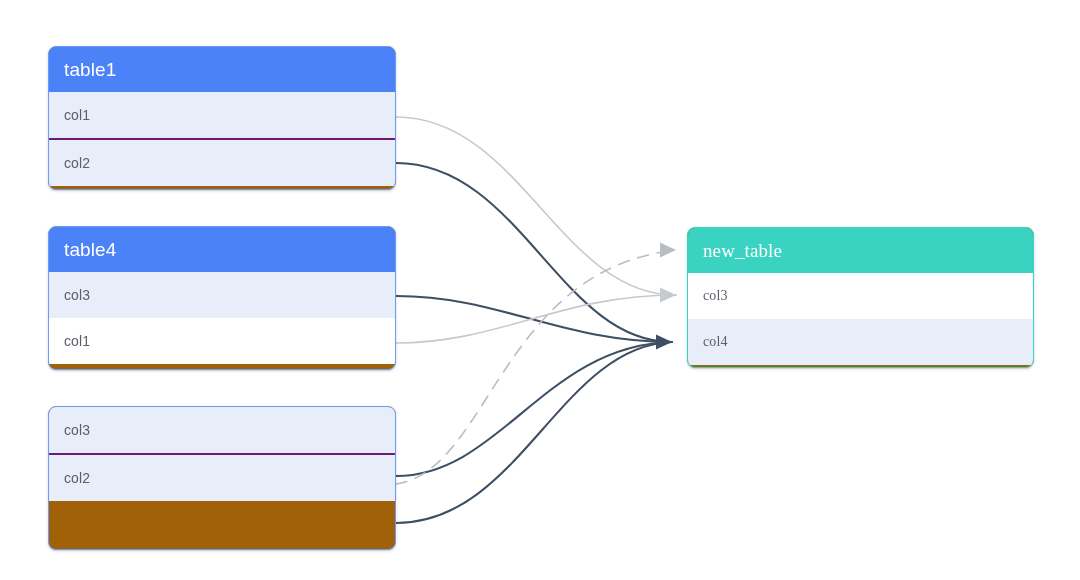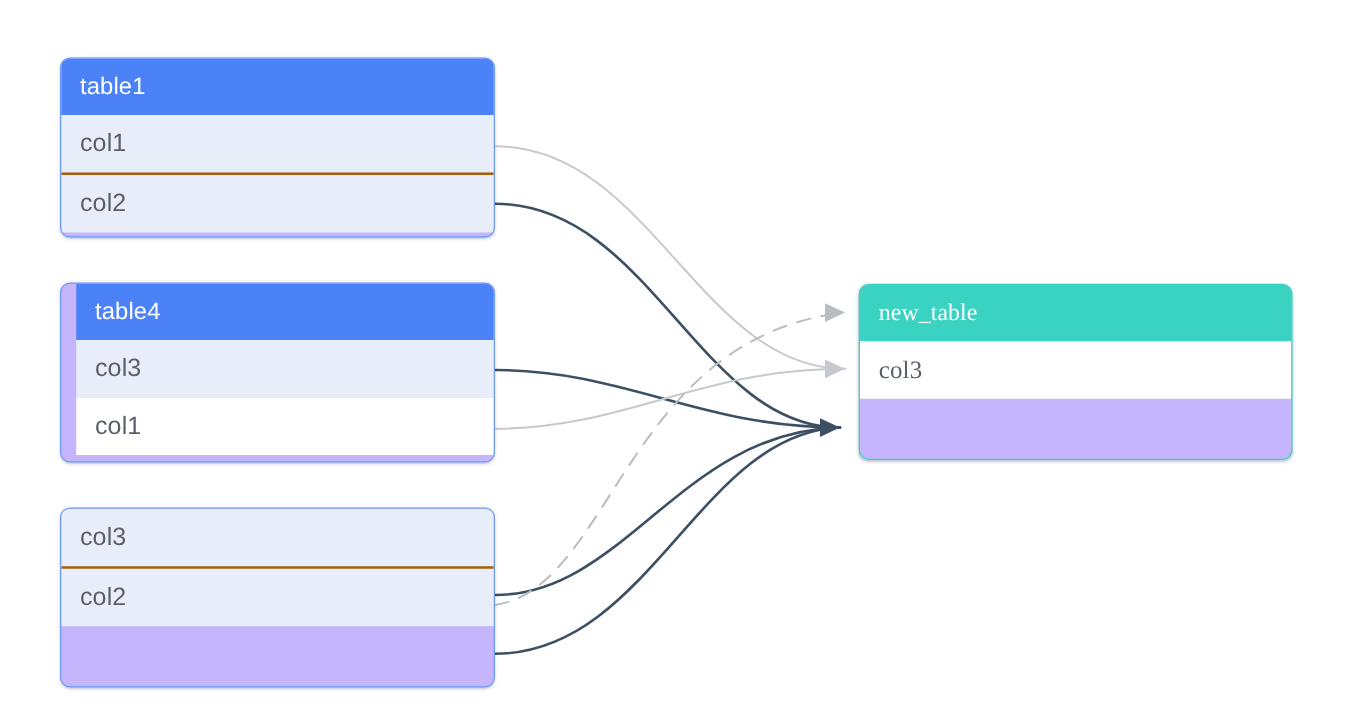--- a/index.html
+++ b/index.html
@@ -25,21 +25,21 @@
     top: 0;
     width: 1080px;
     height: 580px;
     pointer-events: none;
   }
   .node {
     position: absolute;
     box-sizing: border-box;
     border-radius: 8px;
     overflow: hidden;
-    background: #c4b5fd;
+    background: #a16207;
     box-shadow: 0 1px 3px rgba(20, 40, 90, 0.18),
                 0 1px 1px rgba(20, 40, 90, 0.10);
   }
   .node-source {
     border: 1px solid #6e9bf8;
   }
   .node-target {
     border: 1.5px solid #3ad3c2;
     font-family: Liberation Serif, serif;
   }
@@ -56,32 +56,32 @@
     background: #4c82f7;
   }
   .node-target .node-header {
     background: #3ad3c2;
   }
   .node-row {
     height: 46px;
     display: flex;
     align-items: center;
     padding: 0 15px;
-    font-size: 20px;
+    font-size: 14px;
     color: #5a5f6a;
     letter-spacing: 0.1px;
   }
   .row-tint {
     background: #e8edfa;
   }
   .row-plain {
     background: #ffffff;
   }
   .row-sep {
-    border-top: 2px solid #a16207;
+    border-top: 2px solid #701a75;
   }
 </style>
 </head>
 <body>
 
 <div id="canvas">
 
   <svg id="edge-layer" viewBox="0 0 1080 580" xmlns="http://www.w3.org/2000/svg">
       <path d="M 396 117 C 520 117, 560 295, 676 295" fill="none" stroke="#c6c9cd" stroke-width="1.6" stroke-linecap="round"></path>
       <path d="M 396 163 C 520 163, 560 342, 672 342" fill="none" stroke="#3d4f63" stroke-width="2.1" stroke-linecap="round"></path>
@@ -94,28 +94,29 @@
       <path d="M 676 295 L 660 287.5 L 660 302.5 Z" fill="#c6c9cd"></path>
       <path d="M 672 342 L 656 334.5 L 656 349.5 Z" fill="#3d4f63"></path>
     </svg>
 
   <div id="node-layer">
       <div class="node node-source" style="left: 48px; top: 46px; width: 348px; height: 144px;">
         <div class="node-header">table1</div>
         <div class="node-row row-tint">col1</div>
         <div class="node-row row-tint row-sep">col2</div>
       </div>
-      <div class="node node-source" style="left: 48px; top: 226px; width: 348px; height: 144px; padding-left: 12px;">
+      <div class="node node-source" style="left: 48px; top: 226px; width: 348px; height: 144px;">
         <div class="node-header">table4</div>
         <div class="node-row row-tint">col3</div>
         <div class="node-row row-plain">col1</div>
       </div>
       <div class="node node-source" style="left: 48px; top: 406px; width: 348px; height: 144px;">
         <div class="node-row row-tint">col3</div>
         <div class="node-row row-tint row-sep">col2</div>
       </div>
       <div class="node node-target" style="left: 687px; top: 227px; width: 347px; height: 141px;">
         <div class="node-header">new_table</div>
         <div class="node-row row-plain">col3</div>
+        <div class="node-row row-tint">col4</div>
       </div>
     </div>
 
 </div>
 
 </body></html>

